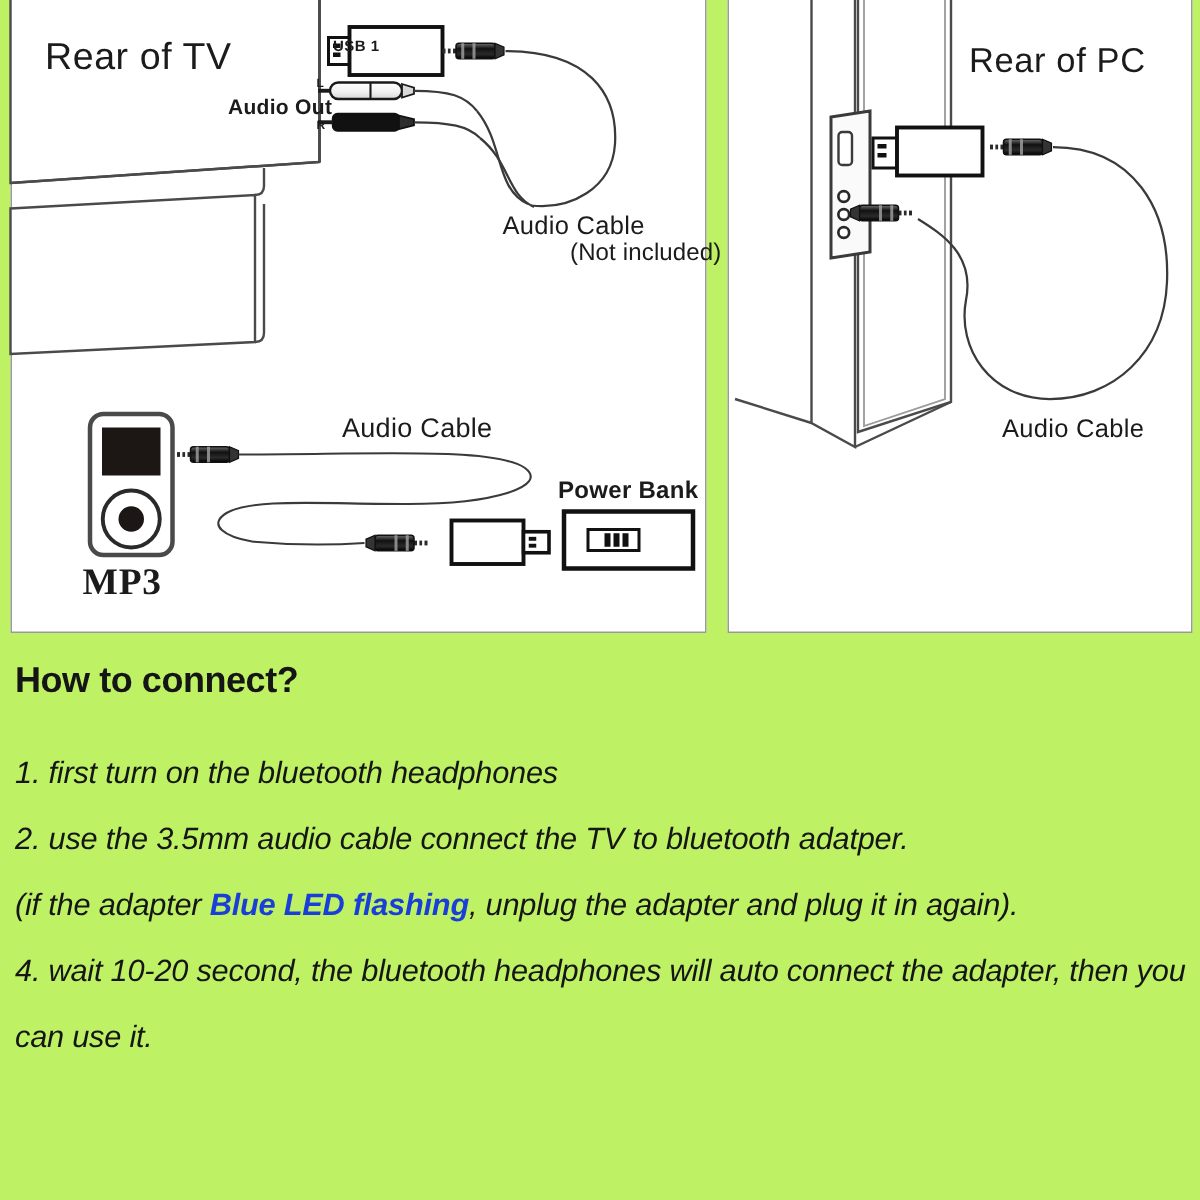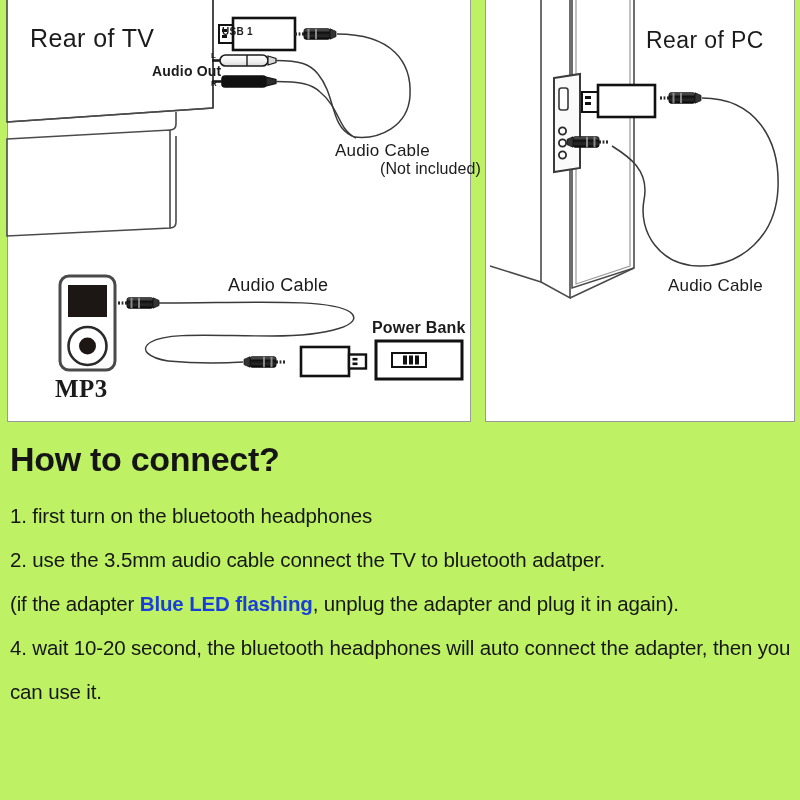--- a/index.html
+++ b/index.html
@@ -30,27 +30,27 @@
   .lbl-ac1sub{left:380px;top:160px;font-size:16px;letter-spacing:.1px;}
   .lbl-ac2{left:228px;top:275px;font-size:18px;letter-spacing:.2px;}
   .lbl-ac3{left:668px;top:276px;font-size:17px;letter-spacing:.2px;}
   .lbl-pbank{left:372px;top:319px;font-size:16px;font-weight:600;letter-spacing:.2px;}
   .lbl-mp3{left:55px;top:375px;font-size:25px;font-weight:bold;font-family:"Liberation Serif","DejaVu Serif",serif;letter-spacing:.5px;}
 
   
   .howto{position:absolute;left:0;top:432px;width:800px;}
   .howto-title{
     position:absolute;left:10px;top:8px;
-    font-size:34px;font-weight:bold;letter-spacing:-.3px;
+    font-size:24px;font-weight:bold;letter-spacing:-.3px;
     font-family:"Liberation Sans","DejaVu Sans",sans-serif;
   }
   .steps{position:absolute;left:10px;top:62px;width:788px;}
   .step{
     font-size:20.5px;line-height:44px;letter-spacing:-.15px;
-    color:#161616;white-space:nowrap;
+    color:#161616;white-space:nowrap;font-style:italic;
   }
   .step.wrapline{white-space:normal;}
   .red{color:#e8201a;font-weight:bold;}
   .blue{color:#1a3fd8;font-weight:bold;text-align:center;}
 </style>
 </head>
 <body>
 
 <div id="root">
 

